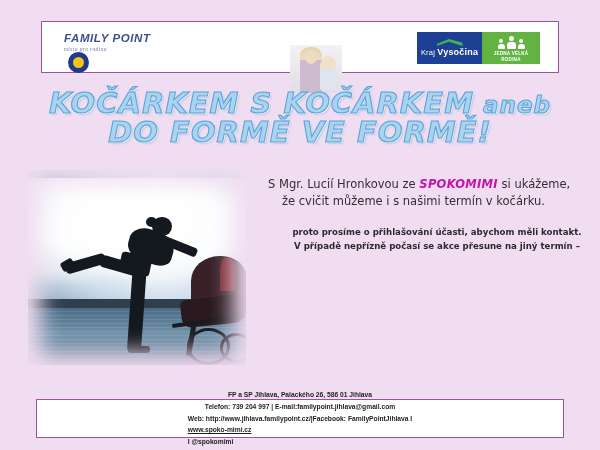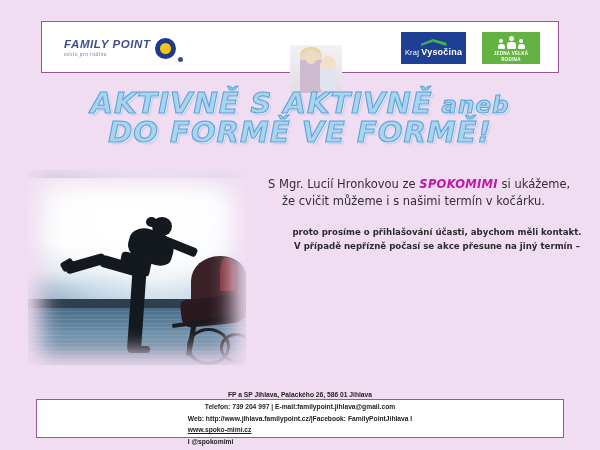--- a/index.html
+++ b/index.html
@@ -14,21 +14,21 @@
 
   
   .header-bar{
     position:absolute;left:41px;top:21px;width:518px;height:52px;
     background:#ffffff;border:1.5px solid #9b539b;
     box-sizing:border-box;
     display:flex;align-items:center;
   }
   .logo-family{
     position:absolute;left:22px;top:11px;width:120px;height:30px;
-    display:flex;align-items:center;
+    display:flex;flex-direction:column;
   }
   .fp-text{line-height:1;}
   .fp-title{
     font-family:"Liberation Sans", sans-serif;
     font-style:italic;font-weight:bold;font-size:11.5px;
     letter-spacing:.6px;color:#3d4d8f;white-space:nowrap;
   }
   .fp-sub{
     font-family:"Liberation Serif", serif;
     font-style:italic;font-size:5.5px;color:#6f7bb0;
@@ -70,21 +70,21 @@
     background:linear-gradient(#f2e3cd 0 32%,#dfe4ee 32% 100%);
     border-radius:8px 8px 2px 2px;
   }
   .hp-babyhead{
     position:absolute;left:32px;top:11px;width:13px;height:13px;
     background:#f3e0c4;border-radius:50%;
   }
 
   
   .logo-right{
-    position:absolute;right:18px;top:10px;height:32px;display:flex;gap:16px;
+    position:absolute;right:18px;top:10px;height:32px;display:flex;
   }
   .kraj{
     width:65px;background:#1d3f94;color:#fff;
     display:flex;flex-direction:column;align-items:center;justify-content:center;
     position:relative;
   }
   .kraj .swoosh{
     width:26px;height:7px;margin-bottom:1px;
     background:#3db54a;
     clip-path:polygon(0% 70%,48% 0%,100% 55%,100% 100%,48% 40%,0% 100%);
@@ -331,21 +331,21 @@
         </div>
         <div class="jname">
           <div>JEDNA VELKÁ</div>
           <div>RODINA</div>
         </div>
       </div>
     </div>
   </div>
 
   <div class="headline">
-    <span class="l1"><span>AKTIVNĚ S AKTIVNĚ</span><span class="small"> aneb</span></span>
+    <span class="l1"><span>KOČÁRKEM S KOČÁRKEM</span><span class="small"> aneb</span></span>
     <span class="l2">DO FORMĚ VE FORMĚ!</span>
   </div>
 
   <div class="photo">
     <div class="ph-sky"></div>
     <div class="ph-clouds"></div>
     <div class="ph-land"></div>
     <div class="ph-water"></div>
     <div class="sil">
       <div class="legBackB"></div>

